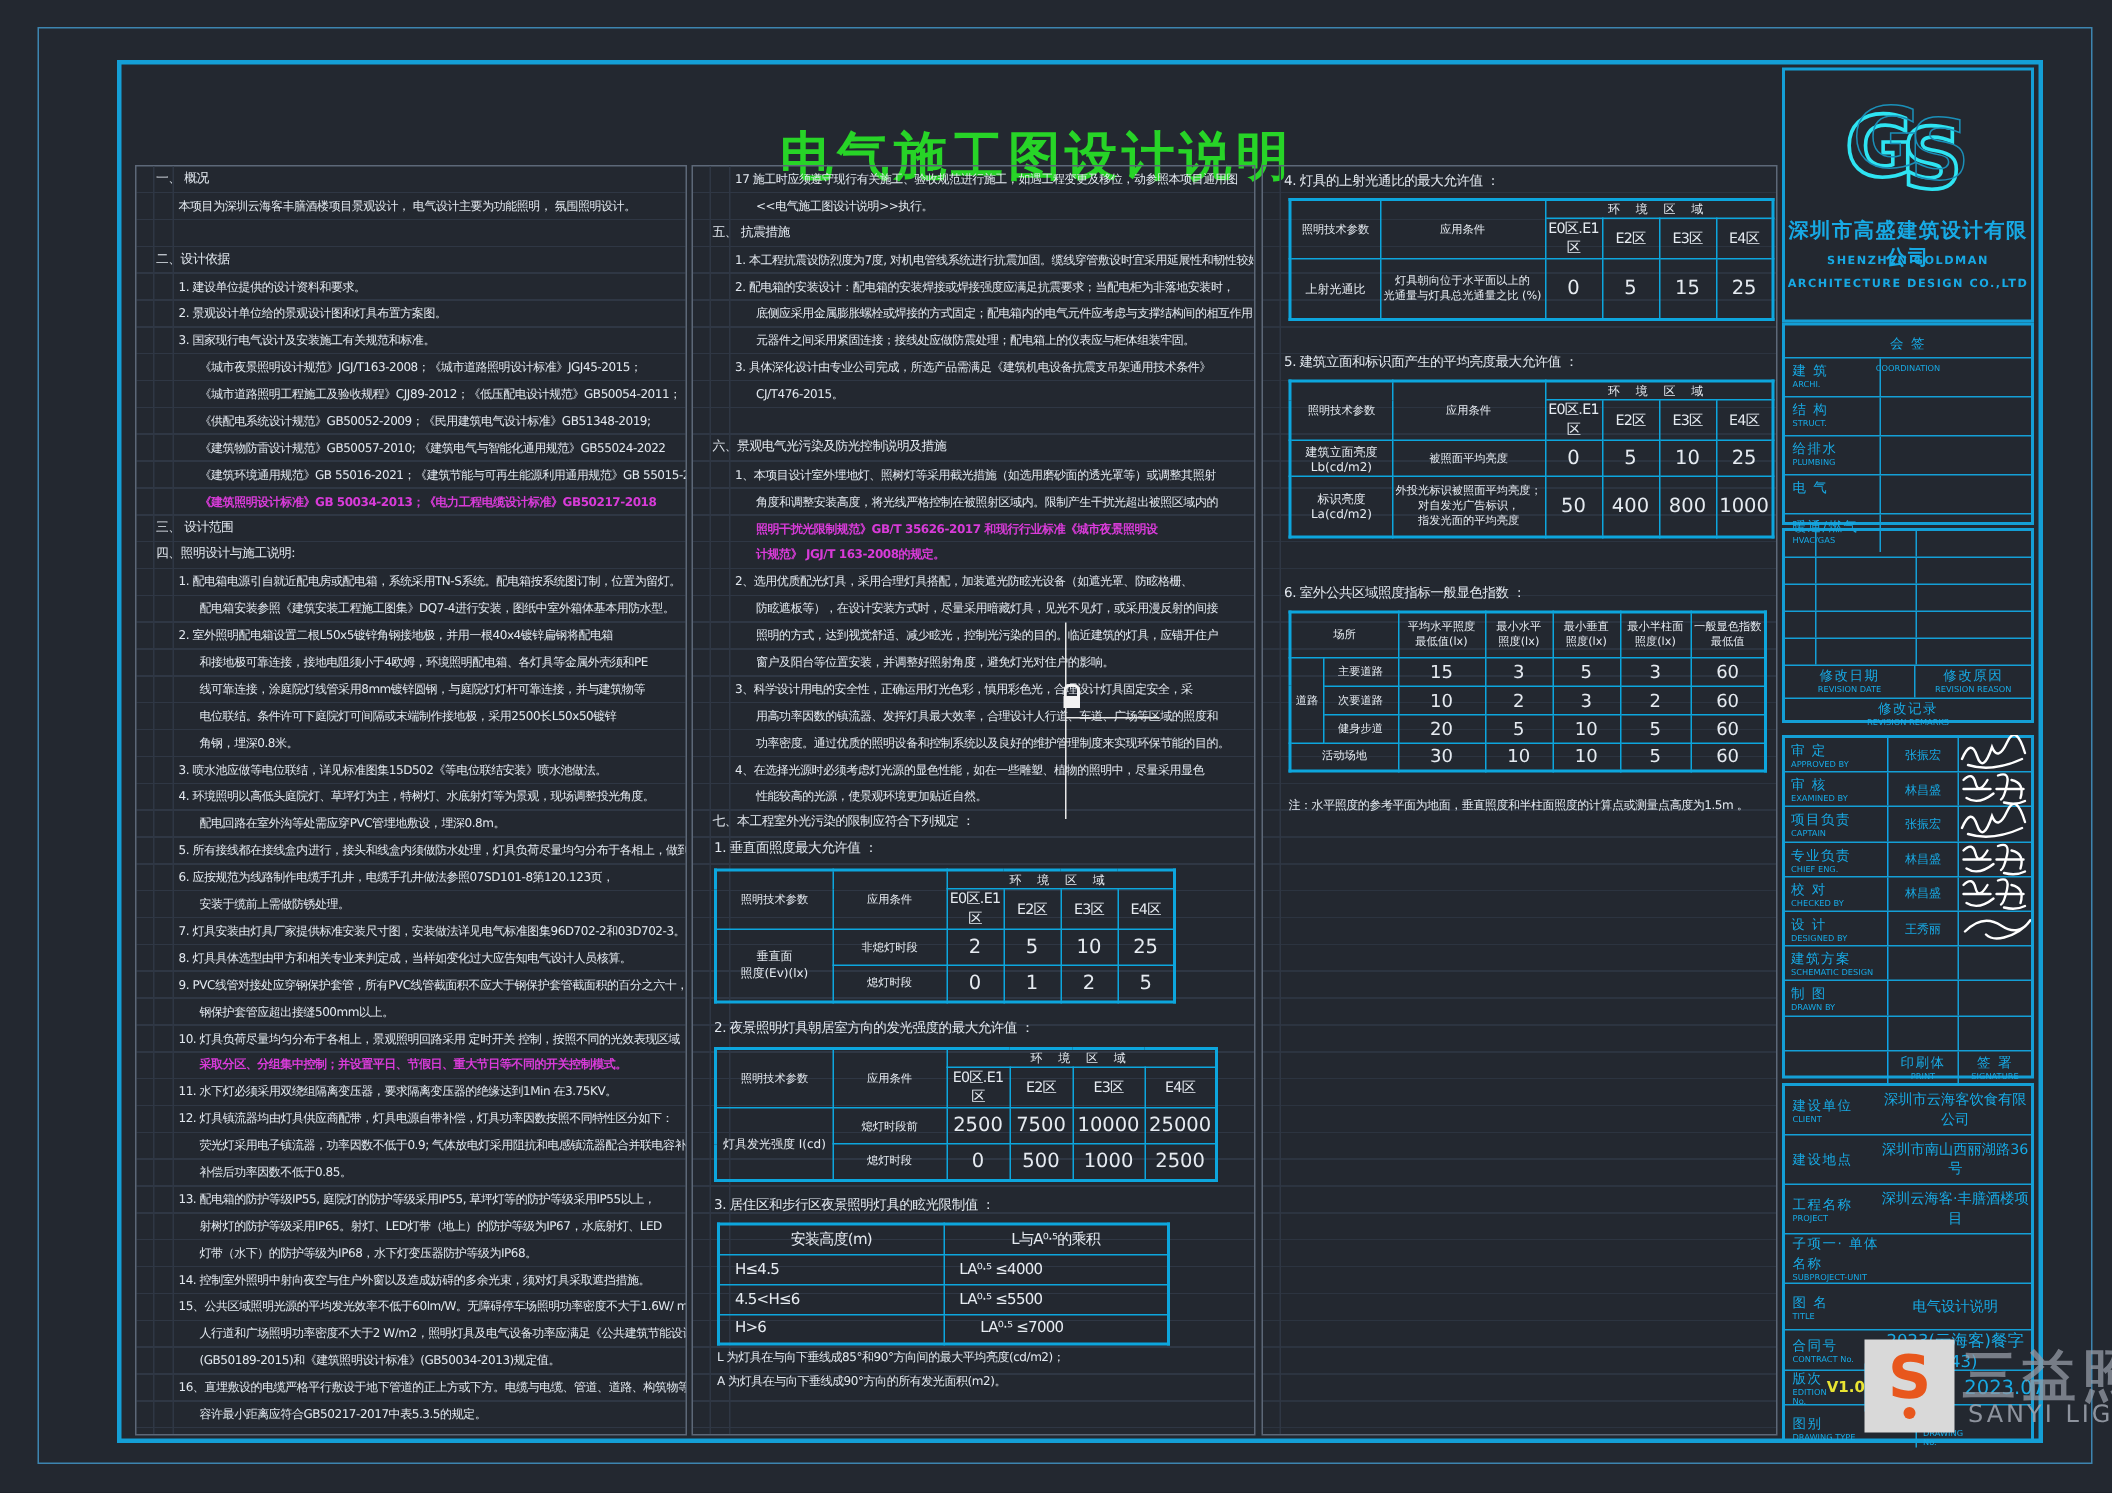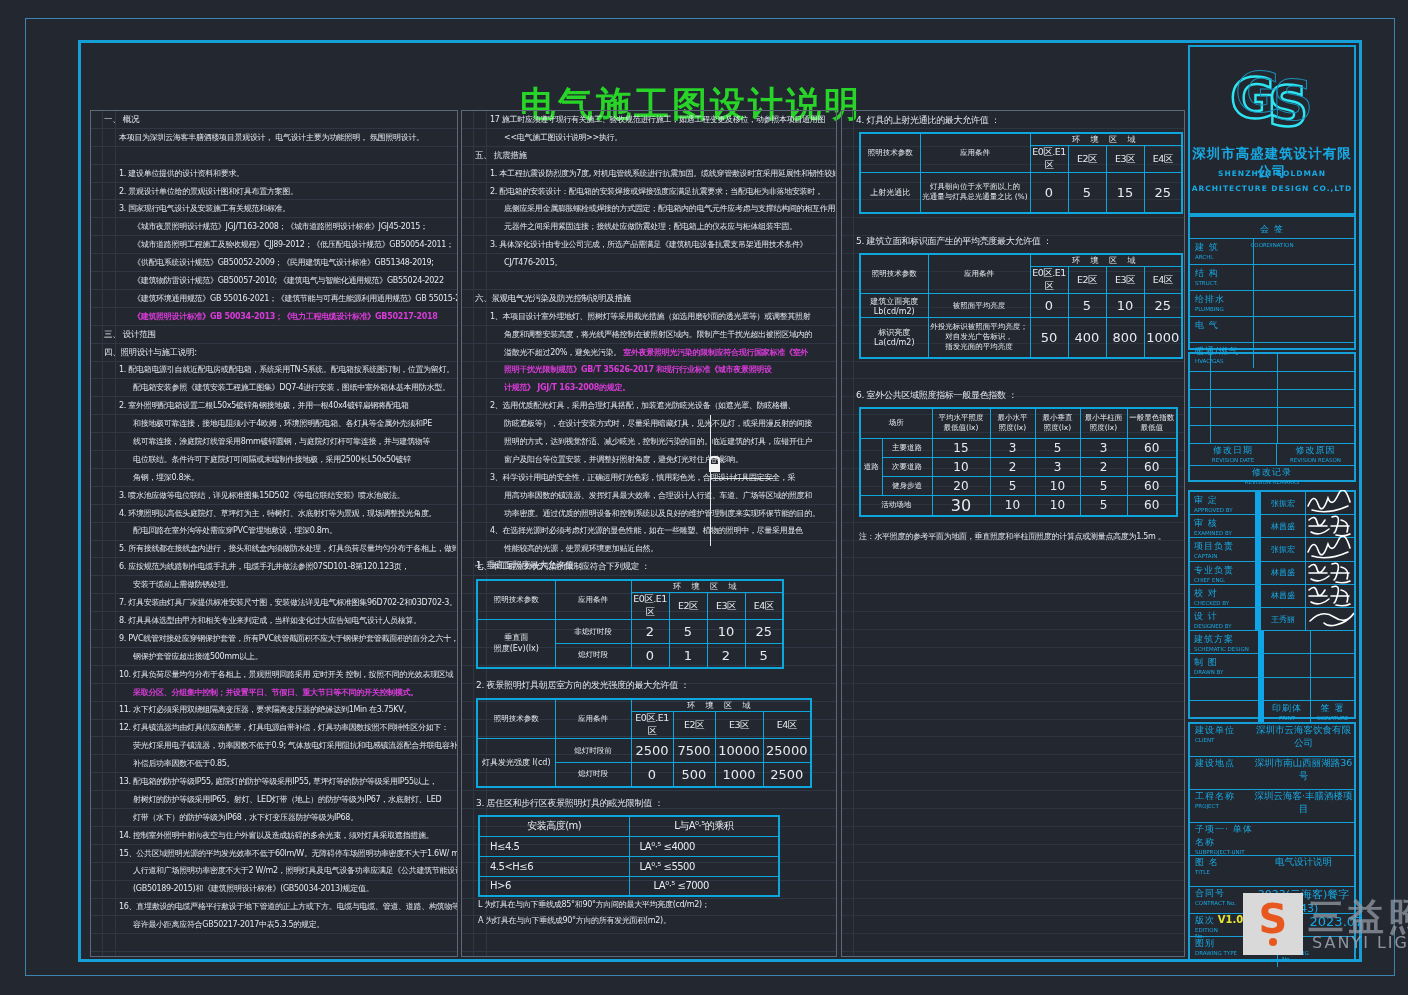--- a/index.html
+++ b/index.html
@@ -34,26 +34,26 @@
   .envtbl .val{font-size:13px;}
   .tbl-note{position:absolute;font-size:8px;color:#e2e8ef;white-space:nowrap;letter-spacing:-0.3px;}
   
   .tb-box{position:absolute;border:2px solid #149fd6;color:#17a9e4;}
   .lab-cn{font-size:9px;letter-spacing:1px;}
   .lab-en{font-size:5.5px;letter-spacing:0;}
   .gs-cn{font-size:13.5px;font-weight:bold;letter-spacing:1px;text-align:center;color:#17a9e4;}
   .gs-en{font-size:7.5px;font-weight:bold;text-align:center;color:#17a9e4;letter-spacing:1px;}
   .apr-row{display:flex;border-top:1px solid #149fd6;}
   .apr-row:first-child{border-top:none;}
-  .apr-lab{width:64px;border-right:6px solid #0ea5e9;padding:2px 0 0 4px;}
+  .apr-lab{width:64px;border-right:1px solid #0ea5e9;padding:2px 0 0 4px;}
   .apr-name{width:46px;border-right:1px solid #149fd6;font-size:8px;display:flex;align-items:center;justify-content:center;}
   .apr-sig{flex:1;display:flex;align-items:center;justify-content:center;}
   .coo-row{display:flex;border-top:1px solid #149fd6;height:25px;}
   .coo-lab{width:58px;border-right:1px solid #149fd6;padding:2px 0 0 5px;}
-  .prj-row{display:flex;border-top:1px solid #149fd6;}
+  .prj-row{display:flex;border-top:1px solid #149fd6;align-items:center;}
   .prj-row:first-child{border-top:none;}
   .prj-lab{width:58px;padding-left:5px;}
   .prj-val{flex:1;text-align:center;font-size:9.5px;}
   .sig-svg path{stroke:#fff;stroke-width:1.6;fill:none;stroke-linecap:round;}
   .watermark-cn{font-size:36px;font-weight:bold;color:rgba(148,154,164,0.75);letter-spacing:4px;white-space:nowrap;}
   .watermark-en{font-size:16px;color:rgba(160,166,176,0.85);letter-spacing:2px;white-space:nowrap;}
   .sanyi-sq{width:60px;height:62px;background:#d9d9d9;display:flex;flex-direction:column;align-items:center;justify-content:center;}
   .sanyi-s{font-size:40px;font-weight:bold;color:#e8571d;line-height:34px;}
   .sanyi-dot{width:8px;height:8px;border-radius:50%;background:#e8571d;margin-top:2px;}
   .cross-v{width:1px;background:#e8e8e8;}
@@ -69,20 +69,21 @@
   <div class="abs inner-frame"></div>
   <div class="abs sheet-title">电气施工图设计说明</div>
 
   <div id="col-left" class="abs col">
     <div class="gut1"></div>
       <div class="gut2"></div>
     <div id="left-notes">
         <div class="note-line ind0">一、 概况</div>
         <div class="note-line ind1">本项目为深圳云海客丰膳酒楼项目景观设计， 电气设计主要为功能照明， 氛围照明设计。</div>
         <div class="note-line ind0"></div>
+        <div class="note-line ind0">二、设计依据</div>
         <div class="note-line ind1">1.   建设单位提供的设计资料和要求。</div>
         <div class="note-line ind1">2.   景观设计单位给的景观设计图和灯具布置方案图。</div>
         <div class="note-line ind1">3.   国家现行电气设计及安装施工有关规范和标准。</div>
         <div class="note-line ind2">《城市夜景照明设计规范》JGJ/T163-2008；《城市道路照明设计标准》JGJ45-2015；</div>
         <div class="note-line ind2">《城市道路照明工程施工及验收规程》CJJ89-2012；《低压配电设计规范》GB50054-2011；</div>
         <div class="note-line ind2">《供配电系统设计规范》GB50052-2009；《民用建筑电气设计标准》GB51348-2019;</div>
         <div class="note-line ind2">《建筑物防雷设计规范》GB50057-2010; 《建筑电气与智能化通用规范》GB55024-2022</div>
         <div class="note-line ind2">《建筑环境通用规范》GB  55016-2021；《建筑节能与可再生能源利用通用规范》GB  55015-2021</div>
         <div class="note-line ind2 mag">《建筑照明设计标准》GB  50034-2013；《电力工程电缆设计标准》GB50217-2018</div>
         <div class="note-line ind0">三、 设计范围</div>
@@ -132,21 +133,20 @@
         <div class="note-line ind1">1.   本工程抗震设防烈度为7度, 对机电管线系统进行抗震加固。缆线穿管敷设时宜采用延展性和韧性较好的管材。</div>
         <div class="note-line ind1">2.   配电箱的安装设计：配电箱的安装焊接或焊接强度应满足抗震要求；当配电柜为非落地安装时，</div>
         <div class="note-line ind2">底侧应采用金属膨胀螺栓或焊接的方式固定；配电箱内的电气元件应考虑与支撑结构间的相互作用，</div>
         <div class="note-line ind2">元器件之间采用紧固连接；接线处应做防震处理；配电箱上的仪表应与柜体组装牢固。</div>
         <div class="note-line ind1">3.   具体深化设计由专业公司完成，所选产品需满足《建筑机电设备抗震支吊架通用技术条件》</div>
         <div class="note-line ind2">CJ/T476-2015。</div>
         <div class="note-line ind0"></div>
         <div class="note-line ind0">六、景观电气光污染及防光控制说明及措施</div>
         <div class="note-line ind1">1、本项目设计室外埋地灯、照树灯等采用截光措施（如选用磨砂面的透光罩等）或调整其照射</div>
         <div class="note-line ind2">角度和调整安装高度，将光线严格控制在被照射区域内。限制产生干扰光超出被照区域内的</div>
-        <div class="note-line ind2"><span>溢散光不超过20%，避免光污染。      </span><span class="mag">室外夜景照明光污染的限制应符合现行国家标准《室外</span></div>
         <div class="note-line ind2 mag">照明干扰光限制规范》GB/T  35626-2017   和现行行业标准《城市夜景照明设</div>
         <div class="note-line ind2 mag">计规范》 JGJ/T  163-2008的规定。</div>
         <div class="note-line ind1">2、选用优质配光灯具，采用合理灯具搭配，加装遮光防眩光设备（如遮光罩、防眩格栅、</div>
         <div class="note-line ind2">防眩遮板等），在设计安装方式时，尽量采用暗藏灯具，见光不见灯，或采用漫反射的间接</div>
         <div class="note-line ind2">照明的方式，达到视觉舒适、减少眩光，控制光污染的目的。临近建筑的灯具，应错开住户</div>
         <div class="note-line ind2">窗户及阳台等位置安装，并调整好照射角度，避免灯光对住户的影响。</div>
         <div class="note-line ind1">3、科学设计用电的安全性，正确运用灯光色彩，慎用彩色光，合理设计灯具固定安全，采</div>
         <div class="note-line ind2">用高功率因数的镇流器、发挥灯具最大效率，合理设计人行道、车道、广场等区域的照度和</div>
         <div class="note-line ind2">功率密度。通过优质的照明设备和控制系统以及良好的维护管理制度来实现环保节能的目的。</div>
         <div class="note-line ind1">4、在选择光源时必须考虑灯光源的显色性能，如在一些雕塑、植物的照明中，尽量采用显色</div>
@@ -396,21 +396,21 @@
             <tr style="height: 19px;">
               <td class="cond">健身步道</td>
               <td class="val" style="font-size: 12px;">20</td>
               <td class="val" style="font-size: 12px;">5</td>
               <td class="val" style="font-size: 12px;">10</td>
               <td class="val" style="font-size: 12px;">5</td>
               <td class="val" style="font-size: 12px;">60</td>
             </tr>
             <tr style="height: 19px;">
               <td class="cond" colspan="2">活动场地</td>
-              <td class="val" style="font-size: 16px;">30</td>
+              <td class="val" style="font-size: 12px;">30</td>
               <td class="val" style="font-size: 12px;">10</td>
               <td class="val" style="font-size: 12px;">10</td>
               <td class="val" style="font-size: 12px;">5</td>
               <td class="val" style="font-size: 12px;">60</td>
             </tr>
           </tbody>
         </table>
       </div>
     <div class="tbl-note" id="t6note" style="left:17px;top:420px;">注：水平照度的参考平面为地面，垂直照度和半柱面照度的计算点或测量点高度为1.5m 。</div>
   </div>

